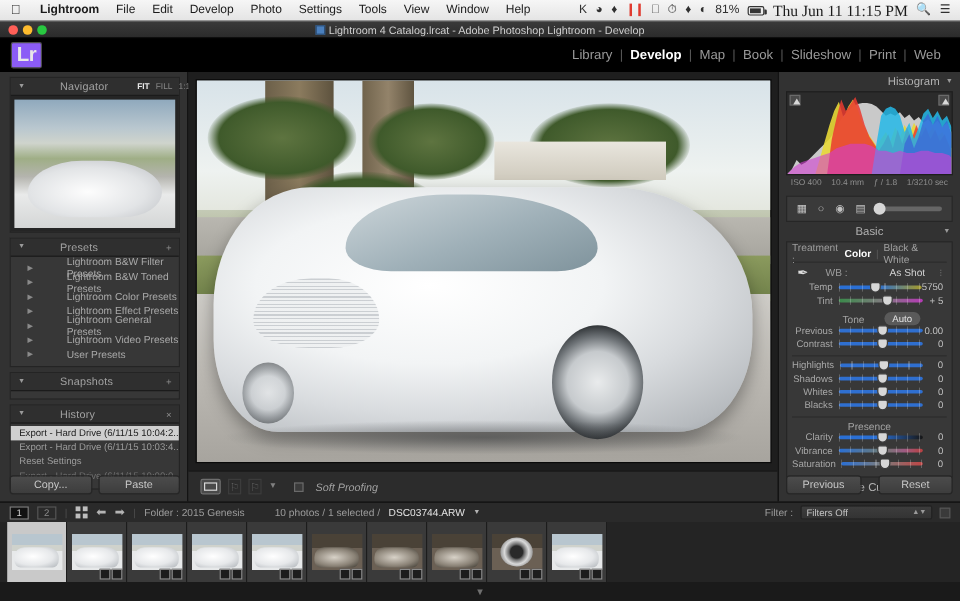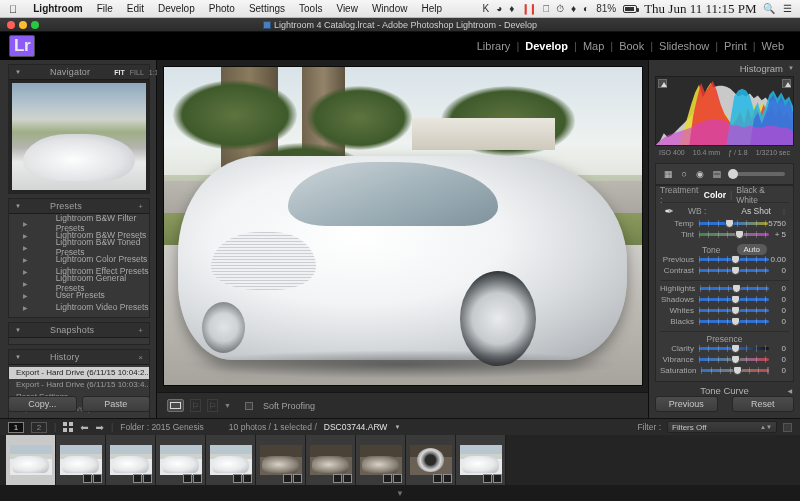--- a/index.html
+++ b/index.html
@@ -145,21 +145,21 @@
       background:radial-gradient(ellipse at 50% 50%, rgba(60,62,64,.55), rgba(60,62,64,0) 70%); }
 
   #toolbar{ position:absolute; left:0; right:0; bottom:0; height:26px; background:#2c2c2c;
     border-top:1px solid #151515; display:flex; align-items:center; padding:0 10px; gap:6px; }
   .tb-btn{ width:17px;height:13px;border:1px solid #6f6f6f;border-radius:2px;background:#4a4a4a;
     display:flex;align-items:center;justify-content:center;}
   .tb-btn i{ display:block; width:11px;height:7px;border:1px solid #d8d8d8;}
   .tb-ghost{ width:11px;height:13px; color:#5c5c5c; font-size:9px; border:1px solid #3c3c3c; display:flex;align-items:center;justify-content:center;}
   .tb-caret{ color:#808080; font-size:7px; }
   .tb-check{ width:8px;height:8px;border:1px solid #6a6a6a;background:#3a3a3a;margin-left:8px;}
-  .tb-label{ font-size:9px; color:#a0a0a0; margin-left:4px;}
+  .tb-label{ font-size:9px; color:#a0a0a0; margin-left:4px;font-style:italic;}
 
   
   #rightpanel{ position:absolute; right:0; top:0; width:152px; height:358px;
     background:#323232; border-left:1px solid #0d0d0d; padding:0 6px; }
   .rp-head{ height:16px; display:flex;align-items:center;justify-content:flex-end; color:#b2b2b2; font-size:9.5px; gap:5px;}
   .rp-head .tri{ font-size:6px; color:#9a9a9a; }
   #histogram{ height:70px; background:#2b2b2b; border:1px solid #1e1e1e; position:relative; overflow:hidden;}
   #histogram .clipL,#histogram .clipR{ position:absolute; top:2px; width:9px;height:9px; background:#4a4a4a; border:1px solid #6a6a6a;}
   #histogram .clipL{left:2px;} #histogram .clipR{right:2px;}
   #histogram .clipL:after,#histogram .clipR:after{content:"";position:absolute;left:1.5px;top:2px;border-left:3px solid transparent;border-right:3px solid transparent;border-bottom:5px solid #d8d8d8;}
@@ -336,45 +336,41 @@
         <span class="ttl">Presets</span>
         <span class="right">+</span>
       </div>
       <div id="presetList">
         <div class="preset-row">
             <span class="tri">▶</span>
             <span>Lightroom B&amp;W Filter Presets</span>
           </div>
         <div class="preset-row">
             <span class="tri">▶</span>
-            <span>Lightroom B&amp;W Presets</span>
-          </div>
-        <div class="preset-row">
-            <span class="tri">▶</span>
             <span>Lightroom B&amp;W Toned Presets</span>
           </div>
         <div class="preset-row">
             <span class="tri">▶</span>
             <span>Lightroom Color Presets</span>
           </div>
         <div class="preset-row">
             <span class="tri">▶</span>
             <span>Lightroom Effect Presets</span>
           </div>
         <div class="preset-row">
             <span class="tri">▶</span>
             <span>Lightroom General Presets</span>
           </div>
         <div class="preset-row">
             <span class="tri">▶</span>
-            <span>User Presets</span>
+            <span>Lightroom Video Presets</span>
           </div>
         <div class="preset-row">
             <span class="tri">▶</span>
-            <span>Lightroom Video Presets</span>
+            <span>User Presets</span>
           </div>
       </div>
     </div>
 
     <div class="lp-block">
       <div class="panel-head">
         <span class="tri">▼</span>
         <span class="ttl">Snapshots</span>
         <span class="right">+</span>
       </div>
@@ -465,20 +461,24 @@
     <div id="toolstrip">
       <span class="ts-ico">▦</span>
       <span class="ts-ico">○</span>
       <span class="ts-ico">◉</span>
       <span class="ts-ico">▤</span>
       <span class="slider">
           <span class="knob"></span>
         </span>
     </div>
 
+    <div class="rp-sec">
+      <span>Basic</span>
+      <span class="tri">▼</span>
+    </div>
 
     <div id="basicBox">
       <div class="treat-row">
         <span class="lbl">Treatment :</span>
         <span class="opt on">Color</span>
         <span class="bar">|</span>
         <span class="opt">Black &amp; White</span>
       </div>
 
       <div class="wb-row">

